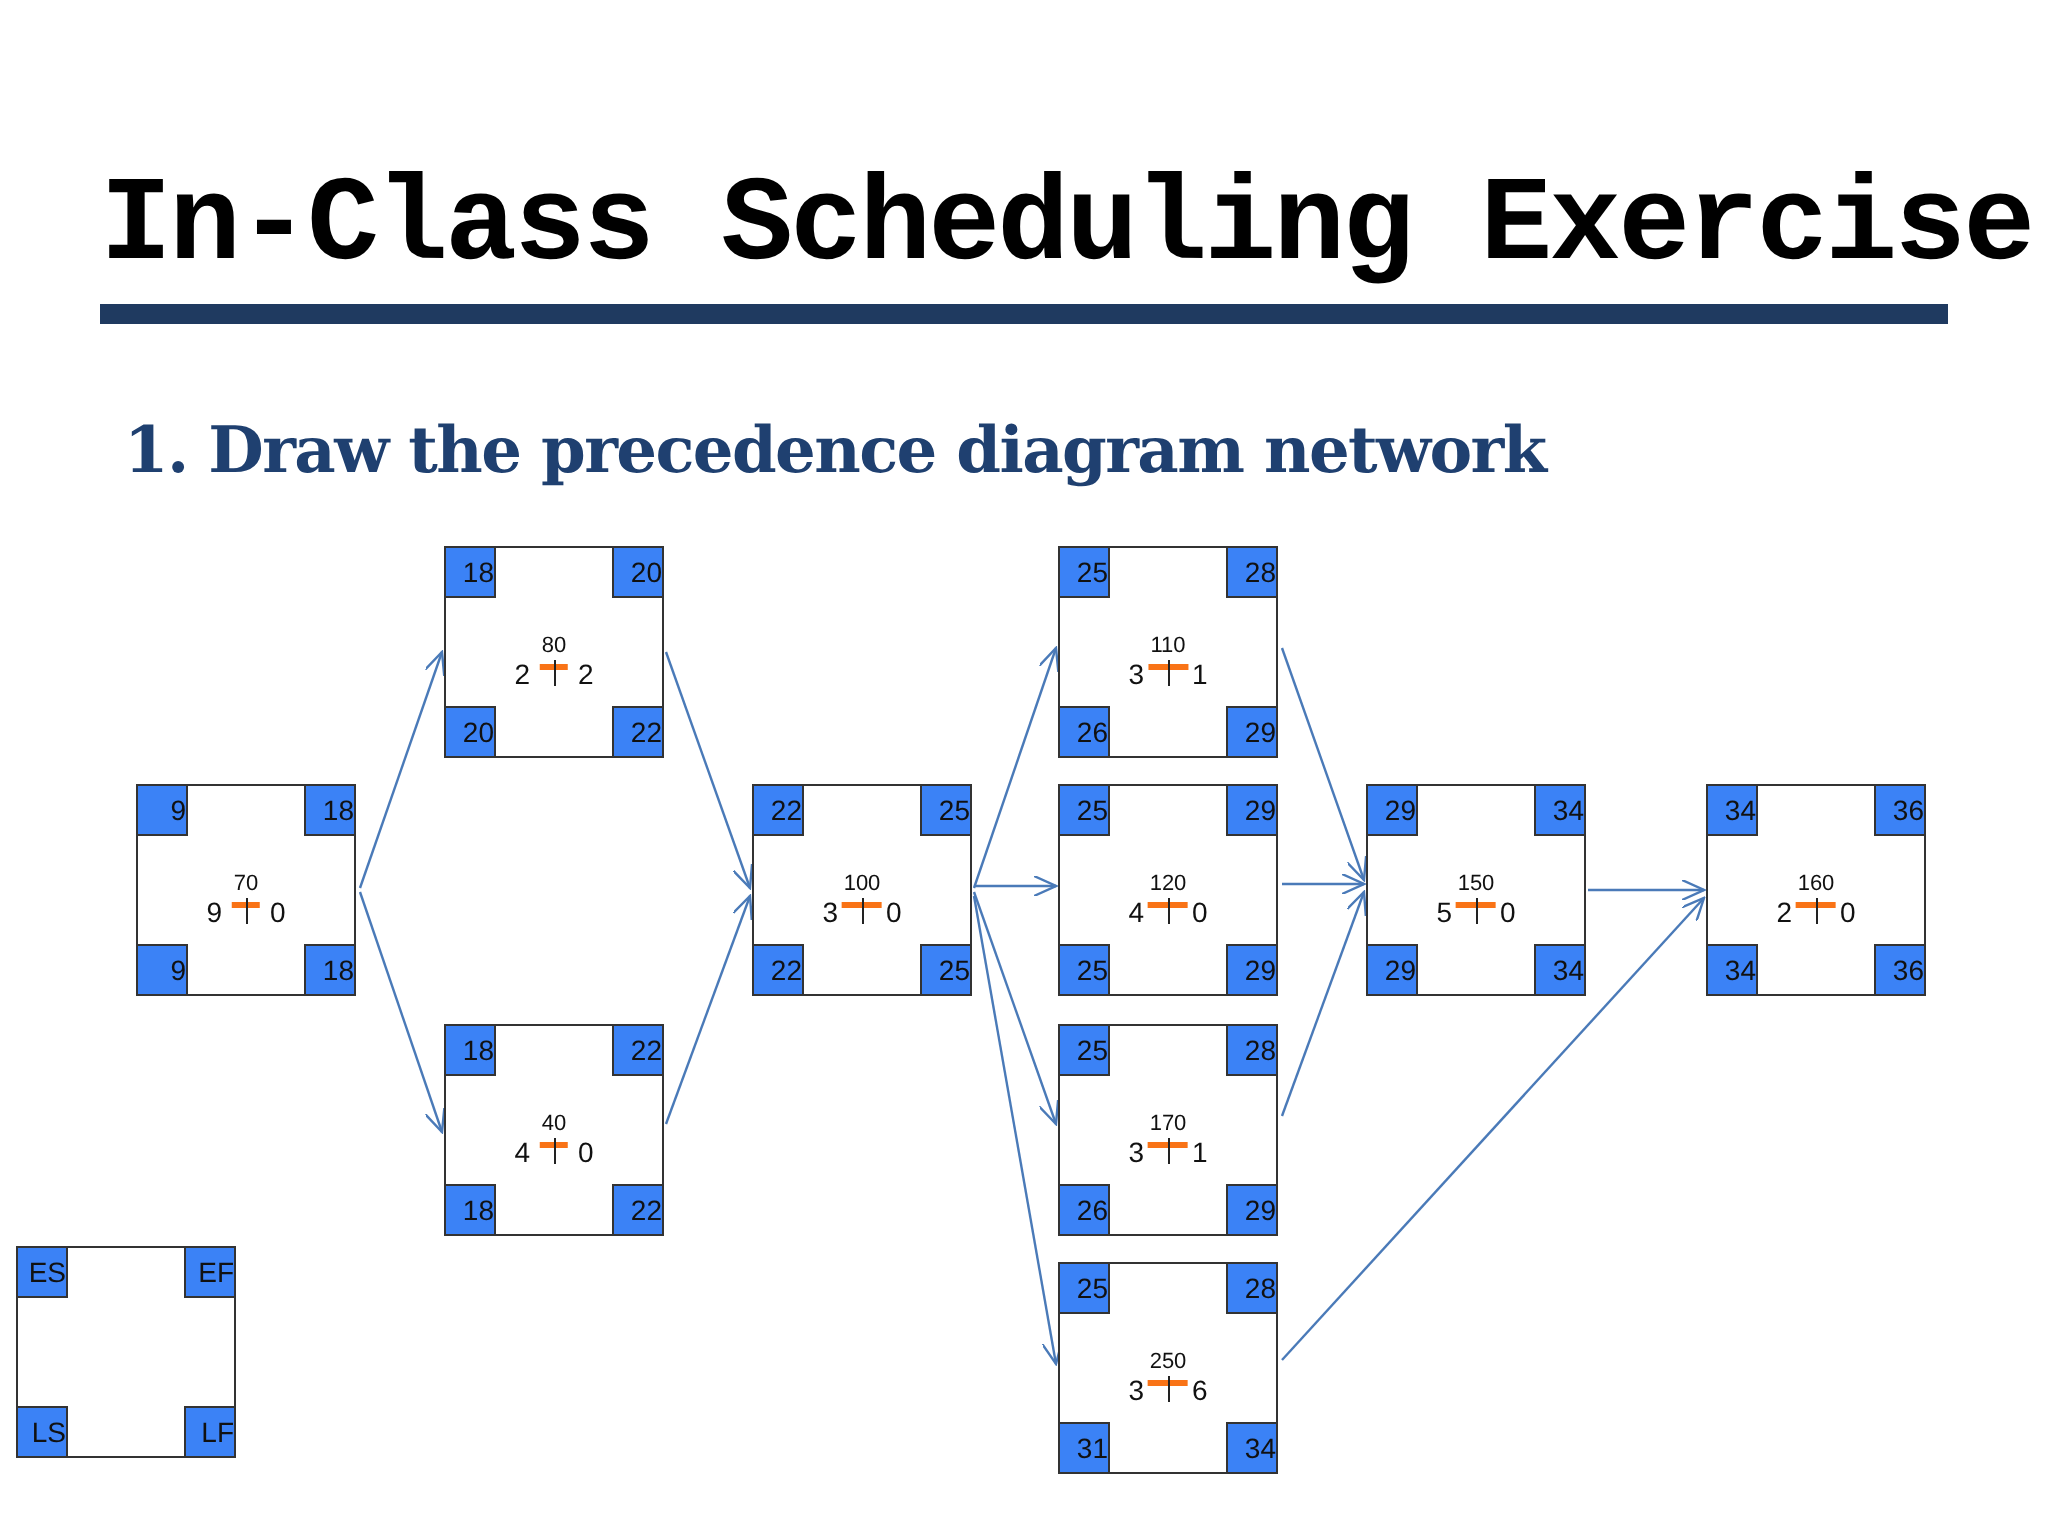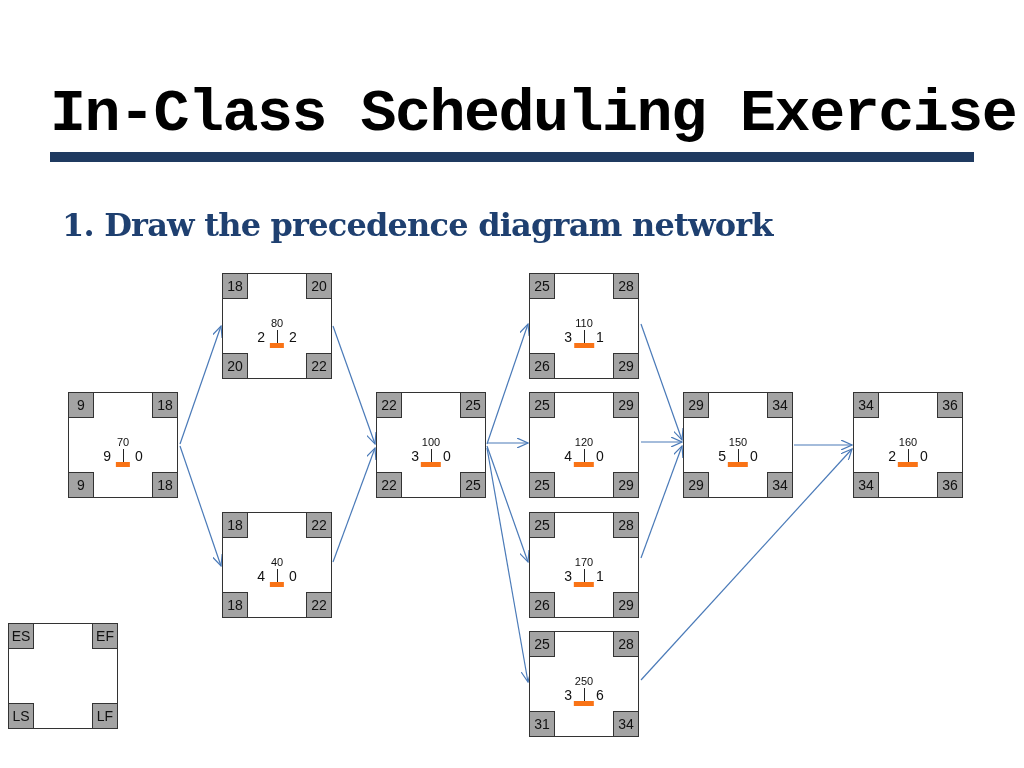--- a/index.html
+++ b/index.html
@@ -23,33 +23,33 @@
   }
   svg.net { position: absolute; left: 0; top: 0; }
   .node {
     position: absolute; width: 110px; height: 106px;
     border: 1.5px solid #333; box-sizing: border-box; background: #fff;
     font-family: "Liberation Sans", "DejaVu Sans", sans-serif; color: #111;
   }
   .corner {
     position: absolute; width: 26px; height: 26px;
     border: 1.3px solid #333; box-sizing: border-box;
-    font-size: 14px; line-height: 24px; text-align: center; background: #a3a3a3;
+    font-size: 14px; line-height: 24px; text-align: right; background: #3b82f6;
   }
   .tl { left: -1px; top: -1px; }
   .tr { right: -1px; top: -1px; }
   .bl { left: -1px; bottom: -1px; }
   .br { right: -1px; bottom: -1px; }
   .center {
     position: absolute; left: 0; right: 0; top: 42px; height: 34px;
   }
   .act {
     position: absolute; left: 50%; top: 2px; transform: translateX(-50%);
-    font-size: 11px; line-height: 11px; padding: 0 1px 14px;
-    border-bottom: 5px solid #f97316;
+    font-size: 11px; line-height: 11px; padding: 0 1px 3px;
+    border-bottom: 3px solid #f97316;
   }
   .bar {
     position: absolute; left: 50%; top: 14px; width: 1px; height: 13px;
     background: #222;
   }
   .dur {
     position: absolute; right: 50%; margin-right: 12px; top: 13px;
     font-size: 14px;
   }
   .flt {

